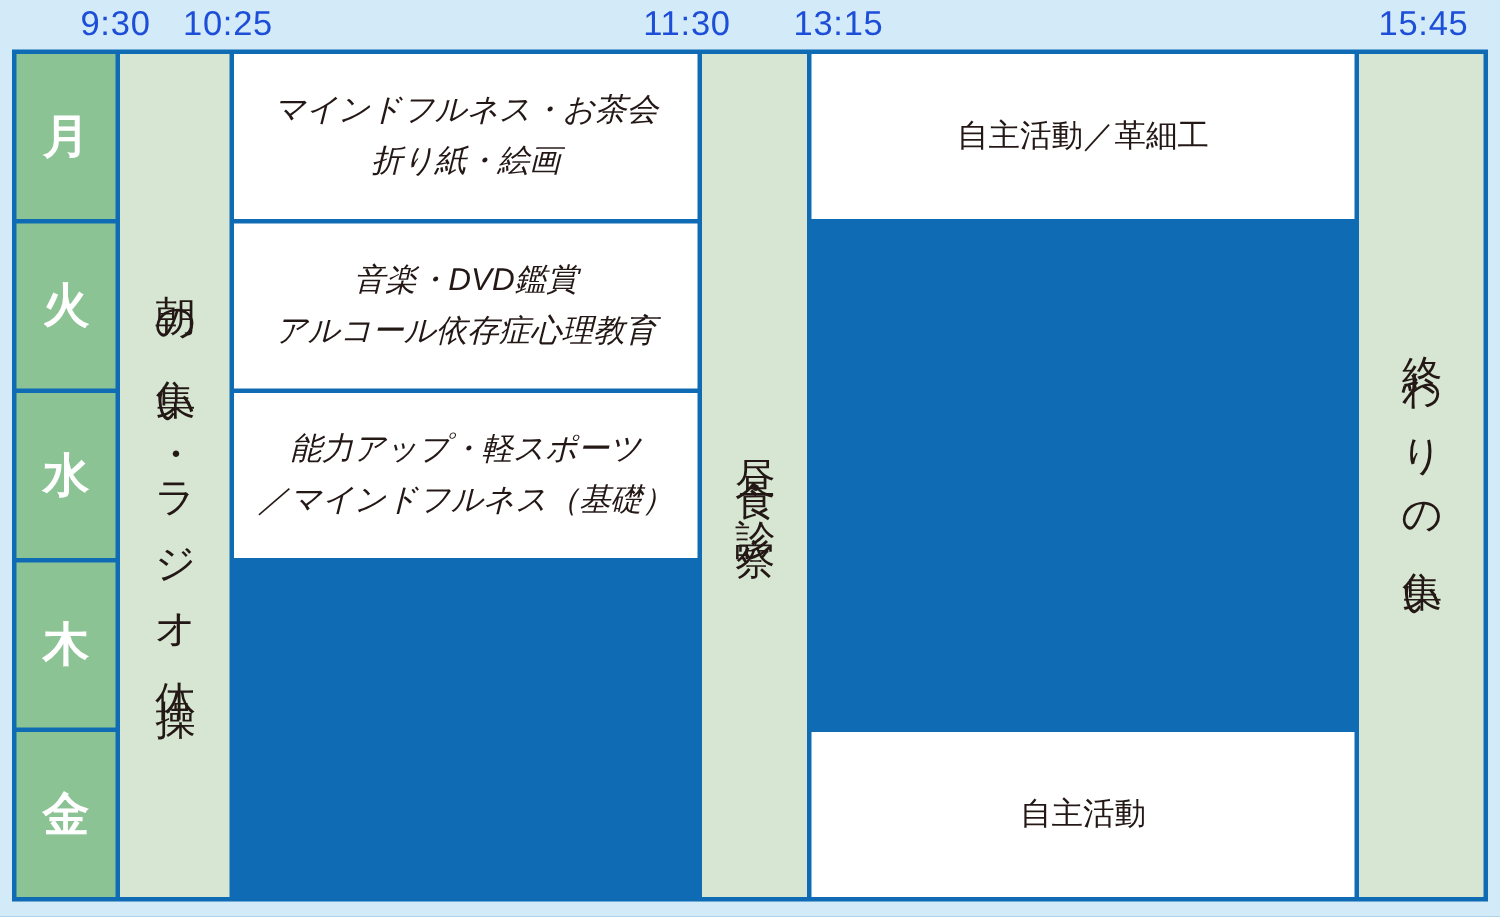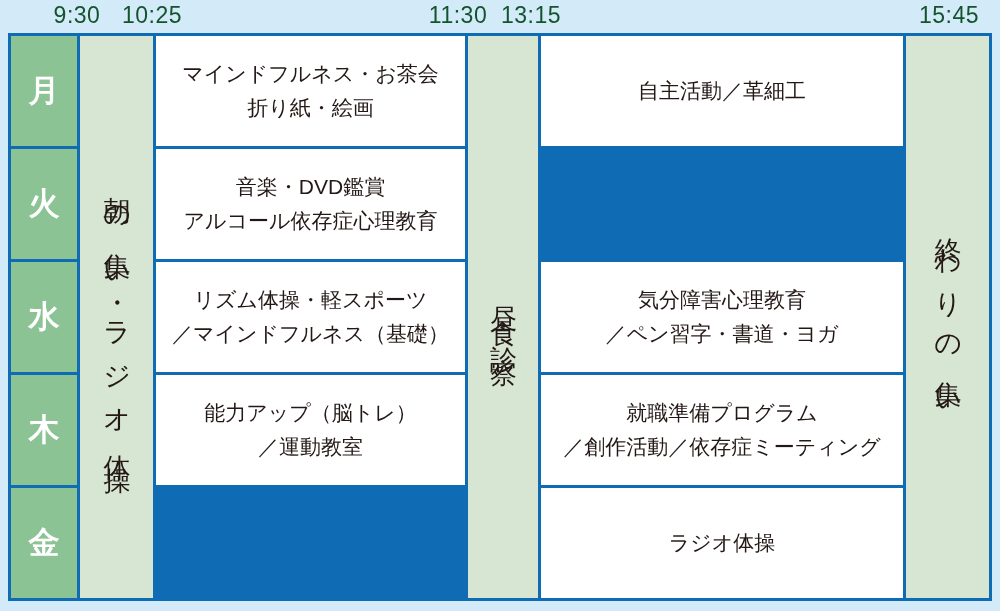--- a/index.html
+++ b/index.html
@@ -25,21 +25,21 @@
     left: 0;
     width: 1000px;
     height: 33px;
   }
   .time-label {
     position: absolute;
     top: 2px;
     transform: translateX(-50%);
     font-size: 23px;
     font-weight: 500;
-    color: #14532d;
+    color: #1d4ed8;
     letter-spacing: 0.5px;
     white-space: nowrap;
   }
   
   .schedule-grid {
     position: absolute;
     top: 33px;
     left: 8px;
     display: grid;
     grid-template-columns: 66px 73px 309px 70px 362px 83px;
@@ -72,58 +72,52 @@
   .band-lunch   { grid-column: 4; grid-row: 1 / span 5; }
   .band-closing { grid-column: 6; grid-row: 1 / span 5; }
   .activity-cell {
     background: #ffffff;
     font-size: 21px;
     font-weight: 500;
     line-height: 1.6;
     white-space: pre-line;
     padding: 0 4px;
   }
-  .col-am { grid-column: 3; }
+  .col-am { grid-column: 3; font-style: italic; }
   .col-pm { grid-column: 5; }
 </style>
 </head>
 <body>
 
 <div class="canvas">
 
   <div class="time-header">
     <span class="time-label" style="left:77px">9:30</span>
     <span class="time-label" style="left:152px">10:25</span>
     <span class="time-label" style="left:458px">11:30</span>
-    <span class="time-label" style="left:531px">13:15</span>
+    <span class="time-label" style="left:559px">13:15</span>
     <span class="time-label" style="left:949px">15:45</span>
   </div>
 
   <div class="schedule-grid">
 
     <div class="cell day-cell" style="grid-column:1;grid-row:1">月</div>
     <div class="cell day-cell" style="grid-column:1;grid-row:2">火</div>
     <div class="cell day-cell" style="grid-column:1;grid-row:3">水</div>
     <div class="cell day-cell" style="grid-column:1;grid-row:4">木</div>
     <div class="cell day-cell" style="grid-column:1;grid-row:5">金</div>
 
     <div class="cell band band-morning">朝の集い・ラジオ体操</div>
     <div class="cell band band-lunch">昼食・診察</div>
     <div class="cell band band-closing">終わりの集い</div>
 
     <div class="cell activity-cell col-am" style="grid-row:1">マインドフルネス・お茶会
 折り紙・絵画</div>
     <div class="cell activity-cell col-am" style="grid-row:2">音楽・DVD鑑賞
 アルコール依存症心理教育</div>
-    <div class="cell activity-cell col-am" style="grid-row:3">リズム体操・軽スポーツ
+    <div class="cell activity-cell col-am" style="grid-row:3">能力アップ・軽スポーツ
 ／マインドフルネス（基礎）</div>
-    <div class="cell activity-cell col-am" style="grid-row:4">能力アップ（脳トレ）
-／運動教室</div>
 
     <div class="cell activity-cell col-pm" style="grid-row:1">自主活動／革細工</div>
-    <div class="cell activity-cell col-pm" style="grid-row:3">気分障害心理教育
-／ペン習字・書道・ヨガ</div>
-    <div class="cell activity-cell col-pm" style="grid-row:4">就職準備プログラム
-／創作活動／依存症ミーティング</div>
-    <div class="cell activity-cell col-pm" style="grid-row:5">ラジオ体操</div>
+    <div class="cell activity-cell col-pm" style="grid-row:5">自主活動</div>
 
   </div>
 </div>
 
 </body></html>

